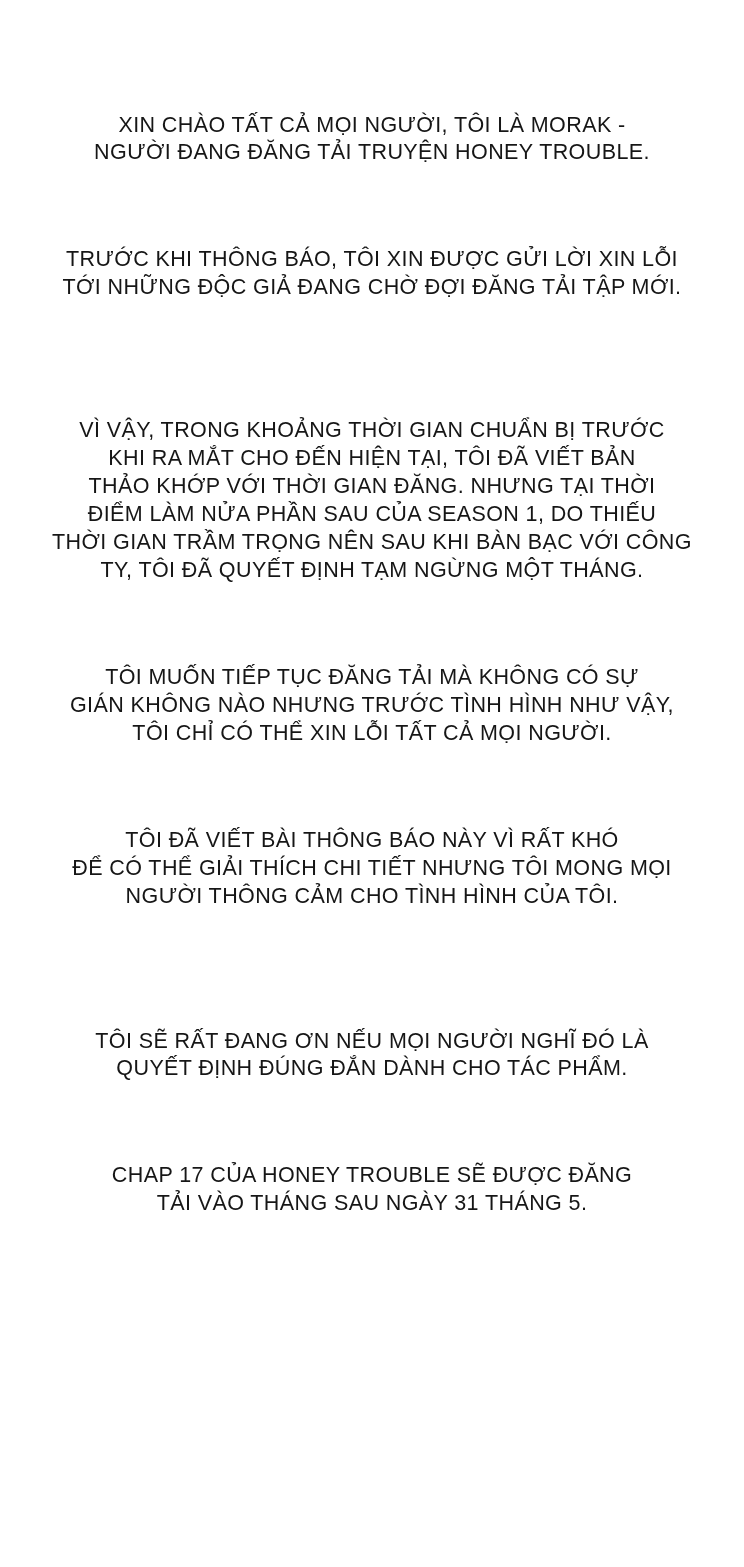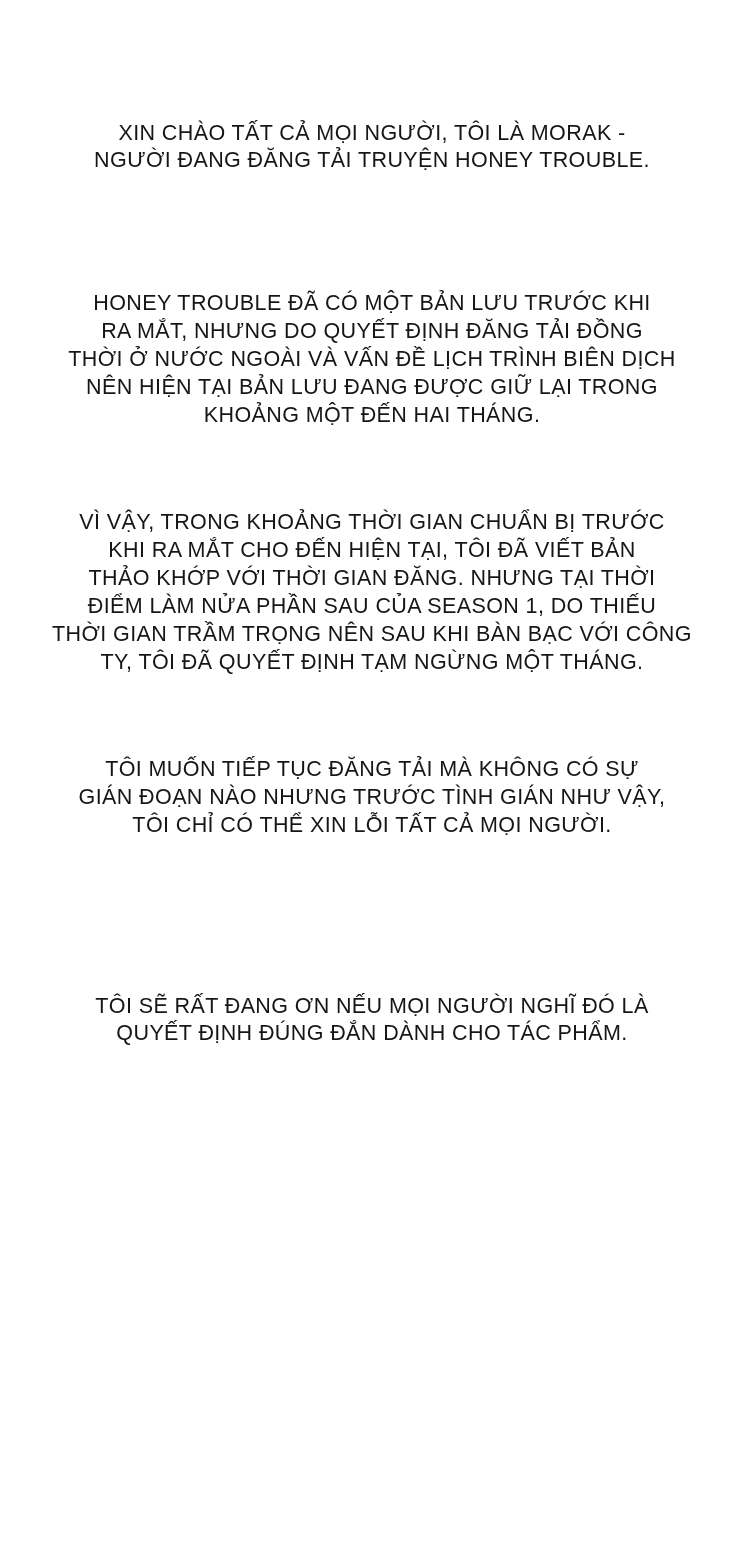--- a/index.html
+++ b/index.html
@@ -12,21 +12,21 @@
     background: #ffffff;
     font-family: "Liberation Sans", sans-serif;
     color: #1a1a1a;
     overflow: hidden;
   }
   .page {
     width: 744px;
     height: 1567px;
     position: relative;
     box-sizing: border-box;
-    padding: 12px 24px;
+    padding: 4px 24px;
     display: flex;
     flex-direction: column;
     align-items: center;
   }
   .notice-body {
     width: 100%;
     max-width: 700px;
     text-align: center;
   }
   .para {
@@ -47,47 +47,49 @@
 
 <div class="page">
   <div class="spacer-top"></div>
 
   <div class="notice-body">
 
     <p class="para">XIN CHÀO TẤT CẢ MỌI NGƯỜI, TÔI LÀ MORAK -
 NGƯỜI ĐANG ĐĂNG TẢI TRUYỆN HONEY TROUBLE.</p>
     <div class="gap-lg"></div>
 
+    <p class="para">TRƯỚC KHI THÔNG BÁO, TÔI XIN ĐƯỢC GỬI LỜI XIN LỖI
+TỚI NHỮNG ĐỘC GIẢ ĐANG CHỜ ĐỢI ĐĂNG TẢI TẬP MỚI.</p>
     <div class="gap-lg"></div>
 
-    <p class="para">HONEY TROUBLE ĐÃ CÓ MỘT BẢN LƯU TRƯỚC KHI
-RA MẮT, NHƯNG DO QUYẾT ĐỊNH ĐĂNG TẢI ĐỒNG
-THỜI Ở NƯỚC NGOÀI VÀ VẤN ĐỀ LỊCH TRÌNH BIÊN DỊCH
-NÊN HIỆN TẠI BẢN LƯU ĐANG ĐƯỢC GIỮ LẠI TRONG
-KHOẢNG MỘT ĐẾN HAI THÁNG.</p>
     <div class="gap-lg"></div>
 
     <p class="para">VÌ VẬY, TRONG KHOẢNG THỜI GIAN CHUẨN BỊ TRƯỚC
 KHI RA MẮT CHO ĐẾN HIỆN TẠI, TÔI ĐÃ VIẾT BẢN
 THẢO KHỚP VỚI THỜI GIAN ĐĂNG. NHƯNG TẠI THỜI
 ĐIỂM LÀM NỬA PHẦN SAU CỦA SEASON 1, DO THIẾU
 THỜI GIAN TRẦM TRỌNG NÊN SAU KHI BÀN BẠC VỚI CÔNG
 TY, TÔI ĐÃ QUYẾT ĐỊNH TẠM NGỪNG MỘT THÁNG.</p>
     <div class="gap-lg"></div>
 
     <p class="para">TÔI MUỐN TIẾP TỤC ĐĂNG TẢI MÀ KHÔNG CÓ SỰ
-GIÁN ĐOẠN NÀO NHƯNG TRƯỚC TÌNH GIÁN NHƯ VẬY,
+GIÁN KHÔNG NÀO NHƯNG TRƯỚC TÌNH HÌNH NHƯ VẬY,
 TÔI CHỈ CÓ THỂ XIN LỖI TẤT CẢ MỌI NGƯỜI.</p>
     <div class="gap-lg"></div>
 
+    <p class="para">TÔI ĐÃ VIẾT BÀI THÔNG BÁO NÀY VÌ RẤT KHÓ
+ĐỂ CÓ THỂ GIẢI THÍCH CHI TIẾT NHƯNG TÔI MONG MỌI
+NGƯỜI THÔNG CẢM CHO TÌNH HÌNH CỦA TÔI.</p>
     <div class="gap-xl"></div>
 
     <p class="para">TÔI SẼ RẤT ĐANG ƠN NẾU MỌI NGƯỜI NGHĨ ĐÓ LÀ
 QUYẾT ĐỊNH ĐÚNG ĐẮN DÀNH CHO TÁC PHẨM.</p>
     <div class="gap-lg"></div>
 
+    <p class="para">CHAP 17 CỦA HONEY TROUBLE SẼ ĐƯỢC ĐĂNG
+TẢI VÀO THÁNG SAU NGÀY 31 THÁNG 5.</p>
     <div class="gap-lg"></div>
 
     <div class="gap-lg"></div>
 
 
   </div>
 </div>
 
 </body></html>

